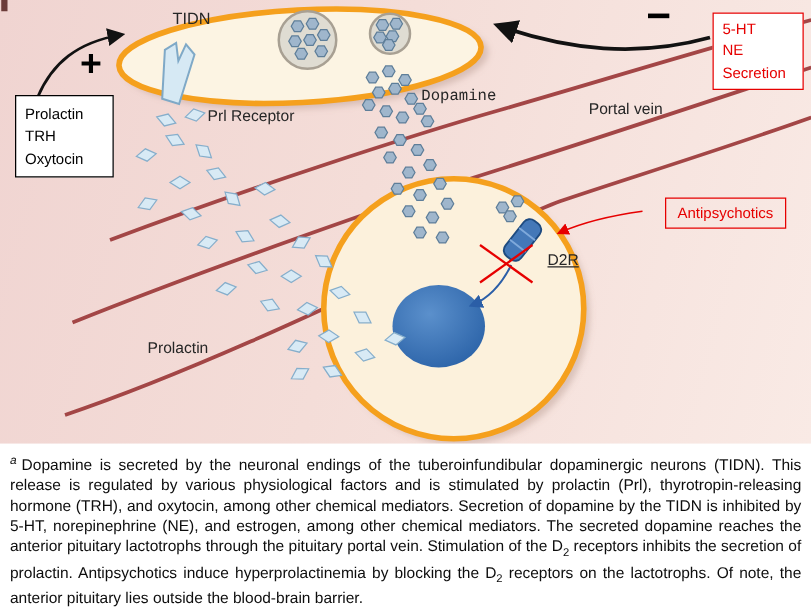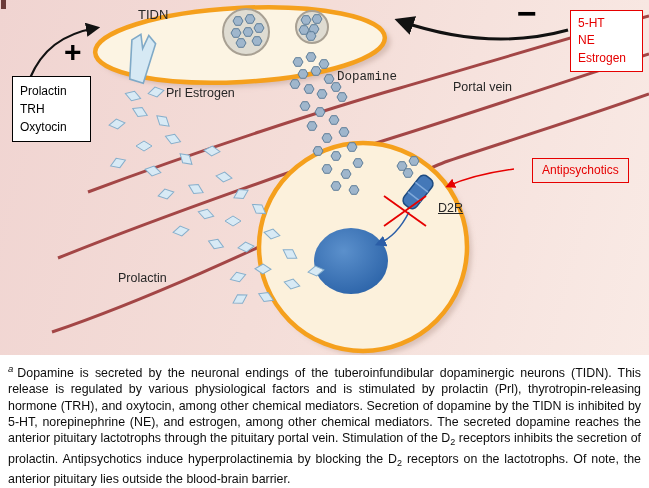--- a/index.html
+++ b/index.html
@@ -183,32 +183,32 @@
     <div class="lbl" style="left:138px; top:7px; font-size:13px;">TIDN</div>
 
     <div class="sign plus" style="left:64px; top:38px;">+</div>
 
     <div class="box" style="left:12px; top:76px; width:79px;">
       <div>Prolactin</div>
       <div>TRH</div>
       <div>Oxytocin</div>
     </div>
 
-    <div class="lbl" style="left:166px; top:86px;">Prl Estrogen</div>
+    <div class="lbl" style="left:166px; top:86px;">Prl Receptor</div>
 
     <div class="lbl" style="left:337px; top:70px;font-family:Liberation Mono, monospace;">Dopamine</div>
 
-    <div class="lbl" style="left:453px; top:80px;text-align:center;">Portal vein</div>
+    <div class="lbl" style="left:471px; top:80px;text-align:center;">Portal vein</div>
 
     <div class="sign minus" style="left:517px; top:2px;">−</div>
 
     <div class="box redbox" style="left:570px; top:10px; width:73px; padding:4px 7px; line-height:1.45;">
       <div>5-HT</div>
       <div>NE</div>
-      <div>Estrogen</div>
+      <div>Secretion</div>
     </div>
 
     <div class="box redbox ghost" style="left:532px; top:158px;">Antipsychotics</div>
 
     <div class="lbl" style="left:438px; top:201px;text-decoration:underline;">D2R</div>
 
 
     <div class="lbl" style="left:118px; top:271px;">Prolactin</div>
   </div>
 

